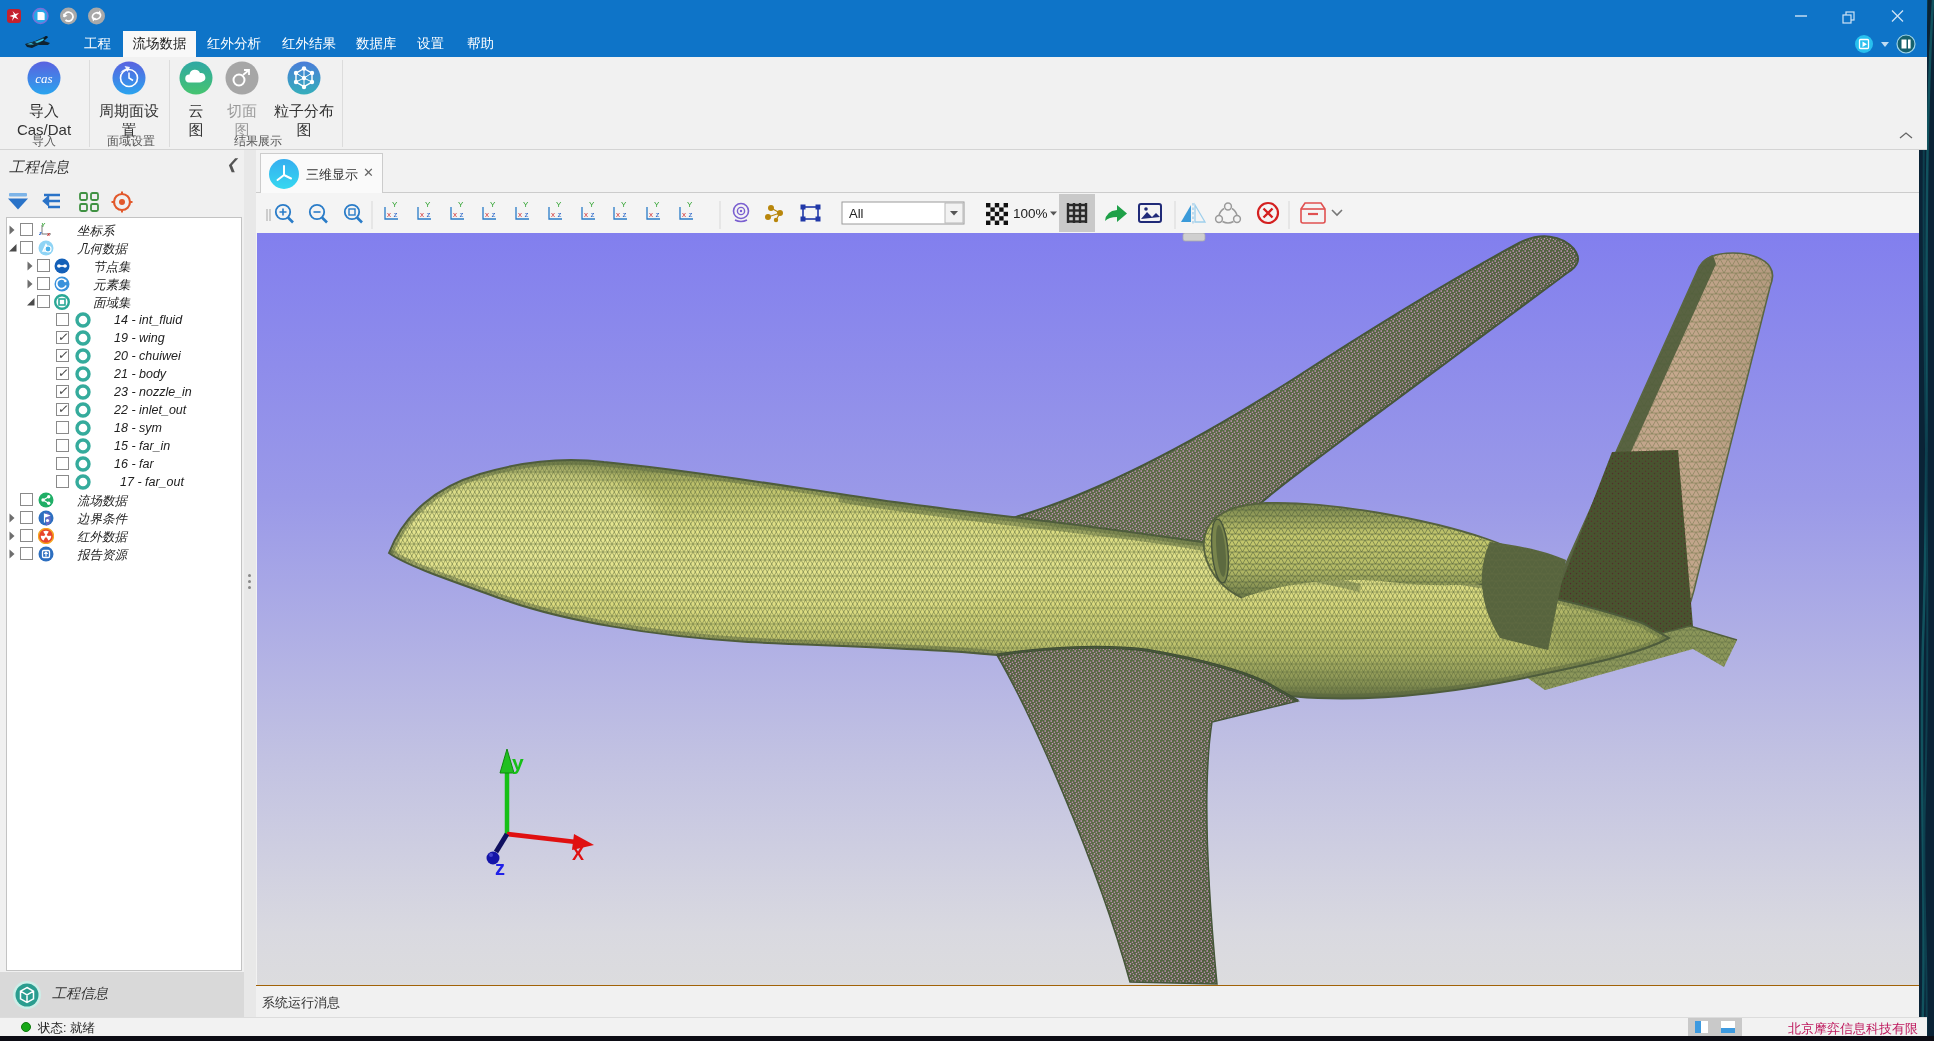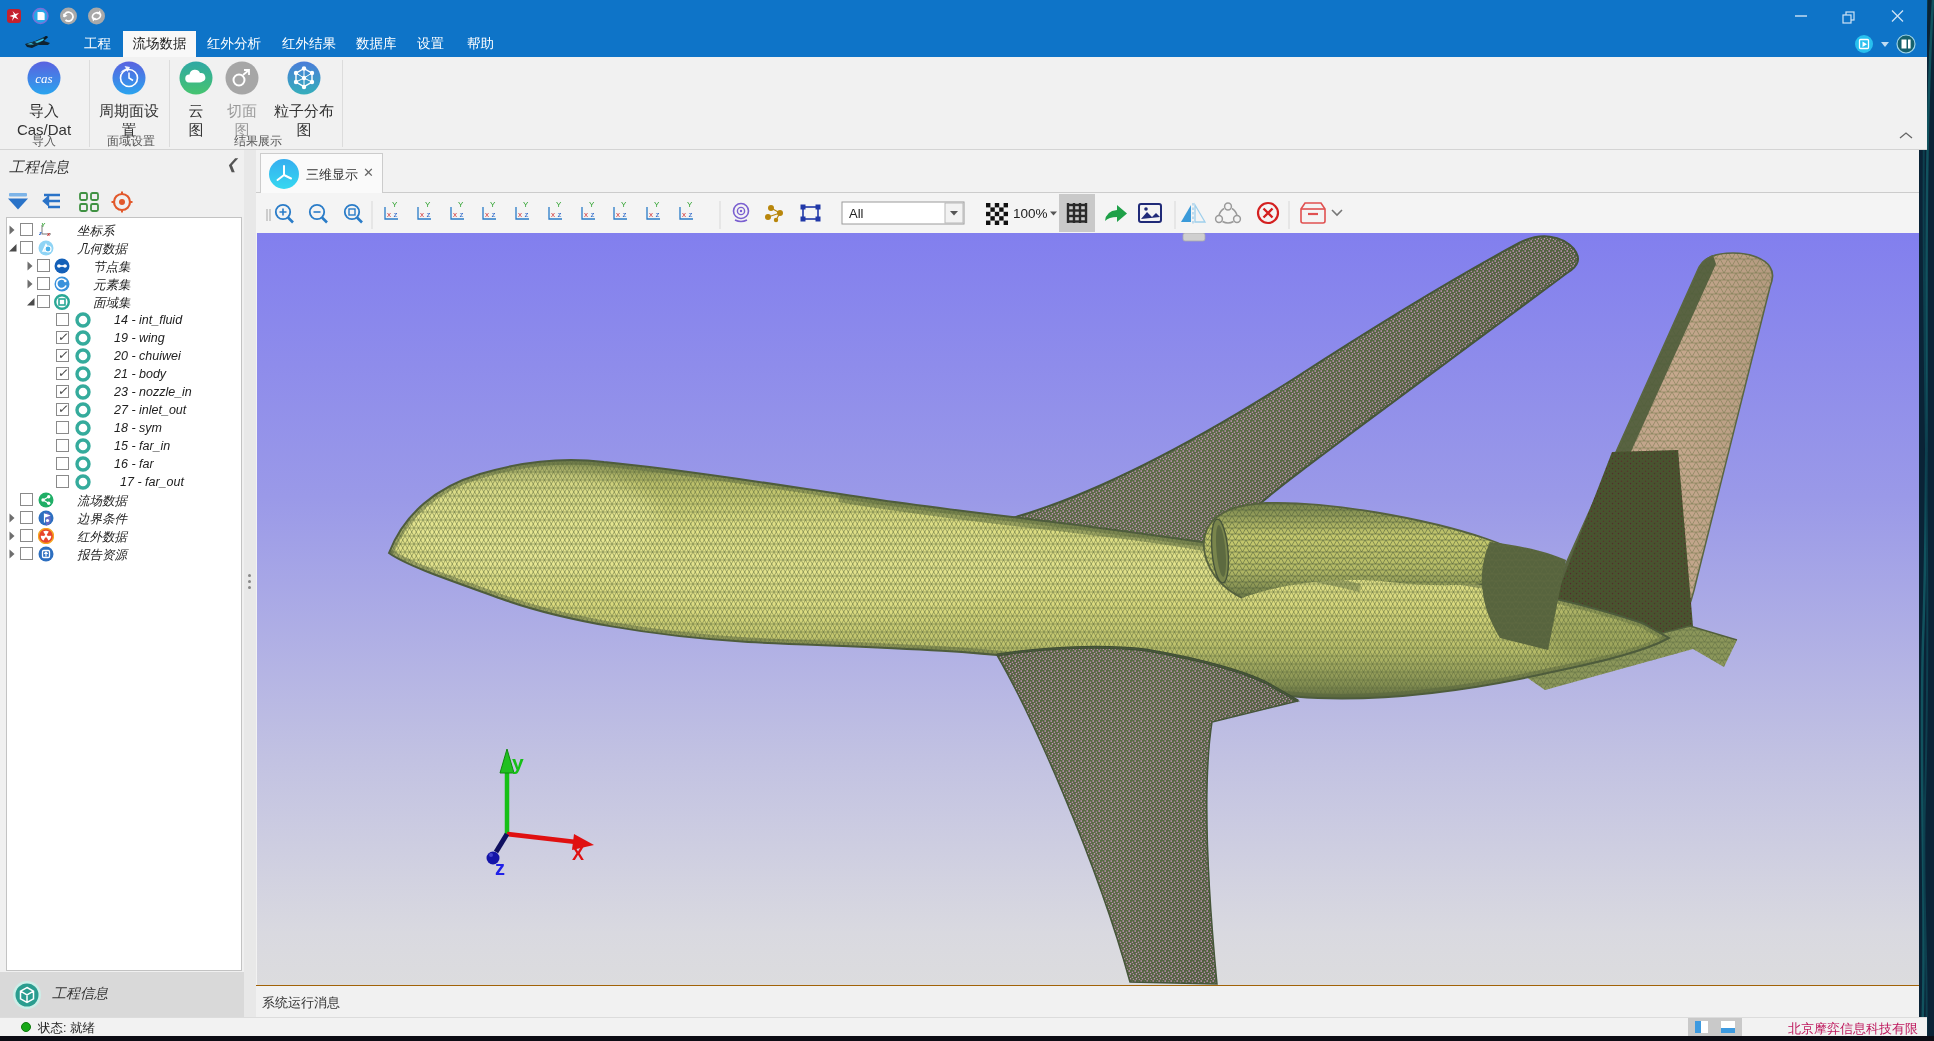--- a/index.html
+++ b/index.html
@@ -298,21 +298,21 @@
           <span class="txt" style="left:107px">23 - nozzle_in</span>
         </div>
       <div class="trow" style="top:183px">
           <span class="cbox" style="left:49px"></span>
           <span class="tick" style="left:49px">✓</span>
           <span style="position:absolute;left:68px;top:0;width:16px;height:16px">
             <svg width="16" height="16" viewBox="0 0 16 16" style="position:absolute;top:1px;left:0">
               <circle cx="8" cy="8" r="6" fill="none" stroke="#35ab9c" stroke-width="3.4"></circle>
             </svg>
           </span>
-          <span class="txt" style="left:107px">27 - inlet_out</span>
+          <span class="txt" style="left:107px">22 - inlet_out</span>
         </div>
       <div class="trow" style="top:201px">
           <span class="cbox" style="left:49px"></span>
           <span style="position:absolute;left:68px;top:0;width:16px;height:16px">
             <svg width="16" height="16" viewBox="0 0 16 16" style="position:absolute;top:1px;left:0">
               <circle cx="8" cy="8" r="6" fill="none" stroke="#35ab9c" stroke-width="3.4"></circle>
             </svg>
           </span>
           <span class="txt" style="left:107px">18 - sym</span>
         </div>

